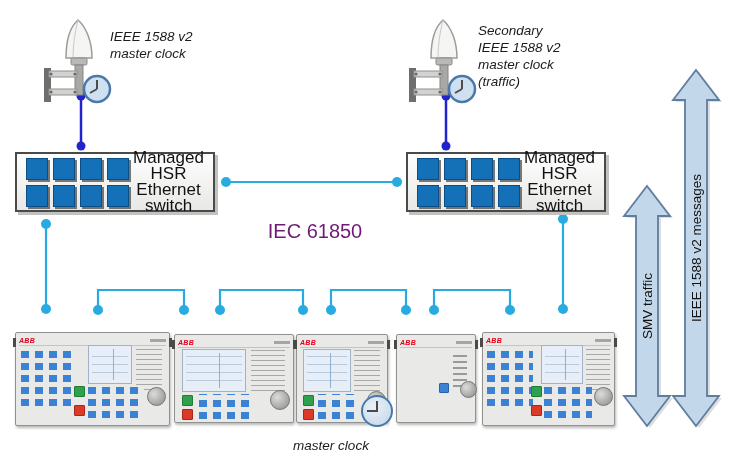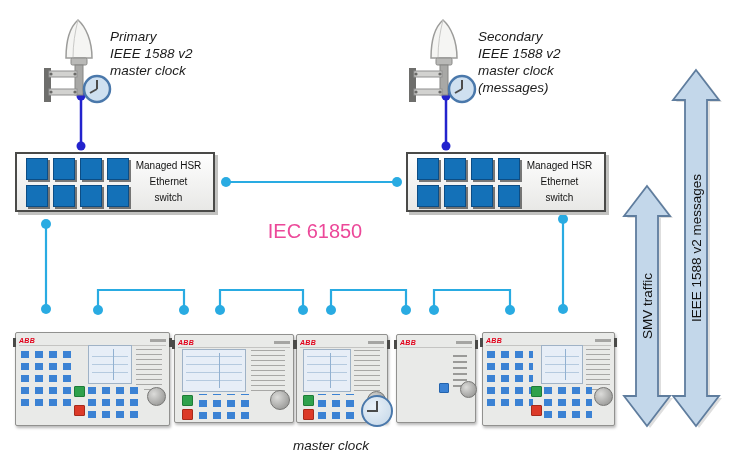--- a/index.html
+++ b/index.html
@@ -4,35 +4,35 @@
 <style>
   html,body{margin:0;padding:0;background:#fff;}
   #canvas{position:relative;width:732px;height:471px;background:#ffffff;
           font-family:"Liberation Sans",sans-serif;overflow:hidden;}
   .abs{position:absolute;}
 
   
   .note{position:absolute;font-style:italic;font-size:13.5px;line-height:17px;color:#1c1c1c;}
   .note span{display:block;}
   .net-title{position:absolute;left:240px;top:220px;width:150px;text-align:center;
-             font-size:20px;line-height:23px;color:#ec4899;}
+             font-size:20px;line-height:23px;color:#701a75;}
   .net-title span{display:block;}
   .backup-note{position:absolute;left:252px;top:437px;width:158px;text-align:center;
                font-style:italic;font-size:13.5px;line-height:17px;color:#1c1c1c;}
   .backup-note span{display:block;}
 
   
   .switch{position:absolute;width:200px;height:60px;box-sizing:border-box;
           background:linear-gradient(#fefefe,#e8e8e6);
           border:2px solid #4a4a48;box-shadow:3px 3px 0 #c2c2c0;
           display:flex;align-items:center;padding:0 5px;}
   .ports{display:grid;grid-template-columns:repeat(4,22px);grid-auto-rows:22px;gap:5px;margin-left:4px;}
   .port{background:var(--port-blue,#1471b8);border:1px solid #0c4d85;
         box-shadow:2px 2px 0 rgba(35,35,35,.6);}
-  .switch-label{flex:1;text-align:center;font-size:10px;line-height:16px;color:#111;}
+  .switch-label{flex:1;text-align:center;font-size:17px;line-height:16px;color:#111;}
   .switch-label span{display:block;}
 
   
   .device{position:absolute;background:#e9eae8;border:1px solid #91918f;border-radius:2px;
           box-shadow:1px 2px 3px rgba(0,0,0,.28);}
   .device::before{content:"";position:absolute;left:-3px;top:5px;width:3px;height:9px;background:#4a4a48;}
   .device::after{content:"";position:absolute;right:-3px;top:5px;width:3px;height:9px;background:#4a4a48;}
   .dev-head{position:absolute;left:3px;right:3px;top:2px;height:10px;
             border-bottom:1px solid #c4c4c2;display:flex;justify-content:space-between;align-items:center;}
   .abb{color:var(--abb-red,#e2001a);font-weight:700;font-style:italic;font-size:7px;
@@ -164,29 +164,28 @@
       <text class="arrow-text" transform="translate(652,306) rotate(-90)" text-anchor="middle">SMV traffic</text>
     </g>
     <g>
       <polygon class="arrow-shadow" transform="translate(3,2)" points="696,70 719,100 707,100 707,396 719,396 696,426 673,396 685,396 685,100 673,100"></polygon>
       <polygon class="arrow-shape" points="696,70 719,100 707,100 707,396 719,396 696,426 673,396 685,396 685,100 673,100"></polygon>
       <text class="arrow-text" transform="translate(701,248) rotate(-90)" text-anchor="middle">IEEE 1588 v2 messages</text>
     </g>
   </svg>
 
   <div class="note" style="left:110px;top:28px;width:125px">
-    <span>Primary</span>
     <span>IEEE 1588 v2</span>
     <span>master clock</span>
   </div>
-  <div class="note" style="left:478px;top:28px;width:125px">
+  <div class="note" style="left:478px;top:22px;width:125px">
     <span>Secondary</span>
     <span>IEEE 1588 v2</span>
     <span>master clock</span>
-    <span>(messages)</span>
+    <span>(traffic)</span>
   </div>
 
   <div class="switch" style="left:15px;top:152px">
     <div class="ports">
         <div class="port"></div>
         <div class="port"></div>
         <div class="port"></div>
         <div class="port"></div>
         <div class="port"></div>
         <div class="port"></div>

